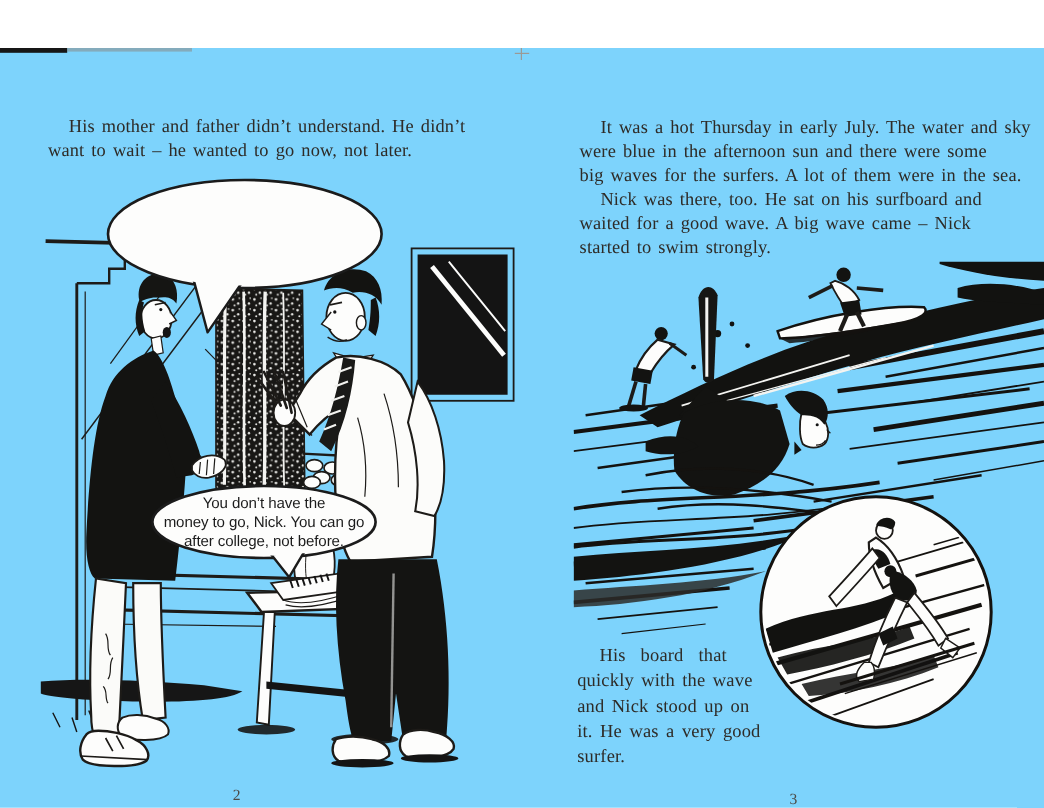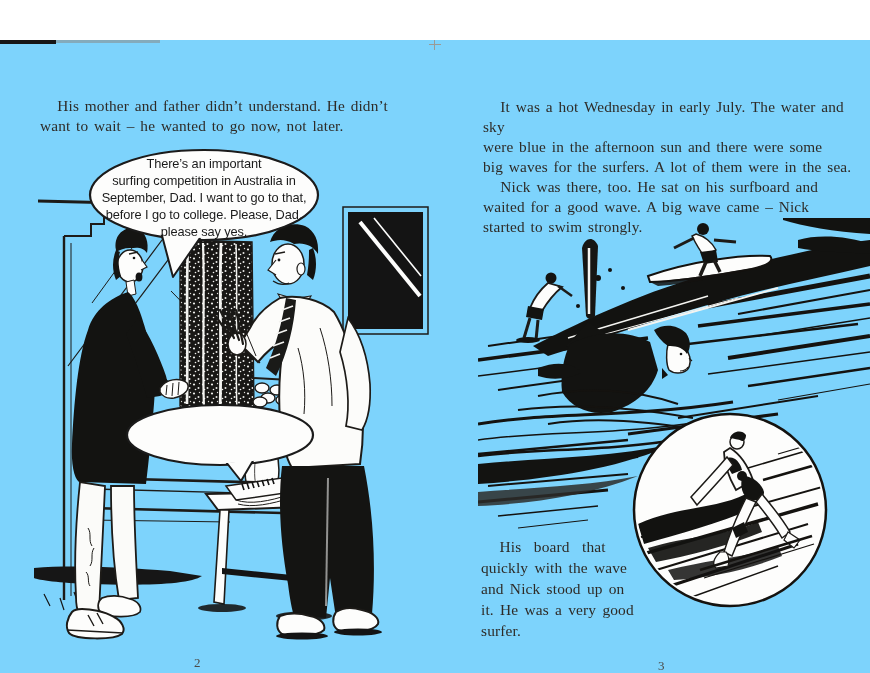--- a/index.html
+++ b/index.html
@@ -187,31 +187,29 @@
         <path d="M130,80 L143,129 L172,87 Z" fill="#fdfdfc" stroke="#1b1b1b" stroke-width="2" stroke-linejoin="round"></path>
         <ellipse cx="174" cy="47" rx="112" ry="43" fill="#fdfdfc"></ellipse>
       </g>
       <g>
         <ellipse cx="190" cy="287" rx="93" ry="30" fill="#fdfdfc" stroke="#1b1b1b" stroke-width="2.2"></ellipse>
         <path d="M196,314 L211,333 L224,311 Z" fill="#fdfdfc" stroke="#1b1b1b" stroke-width="2" stroke-linejoin="round"></path>
         <ellipse cx="190" cy="287" rx="91" ry="28" fill="#fdfdfc"></ellipse>
       </g>
     </svg>
 
-    <div class="bubble-text" style="left:88px;top:114px;width:232px;height:86px;">There’s an important
-surfing competition in Australia in
-September, Dad. I want to go to that,
-before I go to college. Please, Dad.
-please say yes.</div>
+    <div class="bubble-text small" style="left:127px;top:372px;width:186px;height:48px;">You don’t have the
+money to go, Nick. You can go
+after college, not before.</div>
 
     <div class="page-number" style="left:194px;top:615px;">2</div>
   </div>
 
   <div class="page" style="left:435px;width:435px;">
-    <div class="body-text" style="left:48px;top:57px;width:386px;">   It was a hot Wednesday in early July. The water and sky
+    <div class="body-text" style="left:48px;top:57px;width:386px;">   It was a hot Thursday in early July. The water and sky
 were blue in the afternoon sun and there were some
 big waves for the surfers. A lot of them were in the sea.
    Nick was there, too. He sat on his surfboard and
 waited for a good wave. A big wave came – Nick
 started to swim strongly.</div>
 
     <svg role="img" style="left:43px;top:178px;" width="392" height="415" viewBox="0 0 392 415">
       <defs>
         <clipPath id="insetClip">
             <circle cx="252" cy="292" r="93"></circle>

